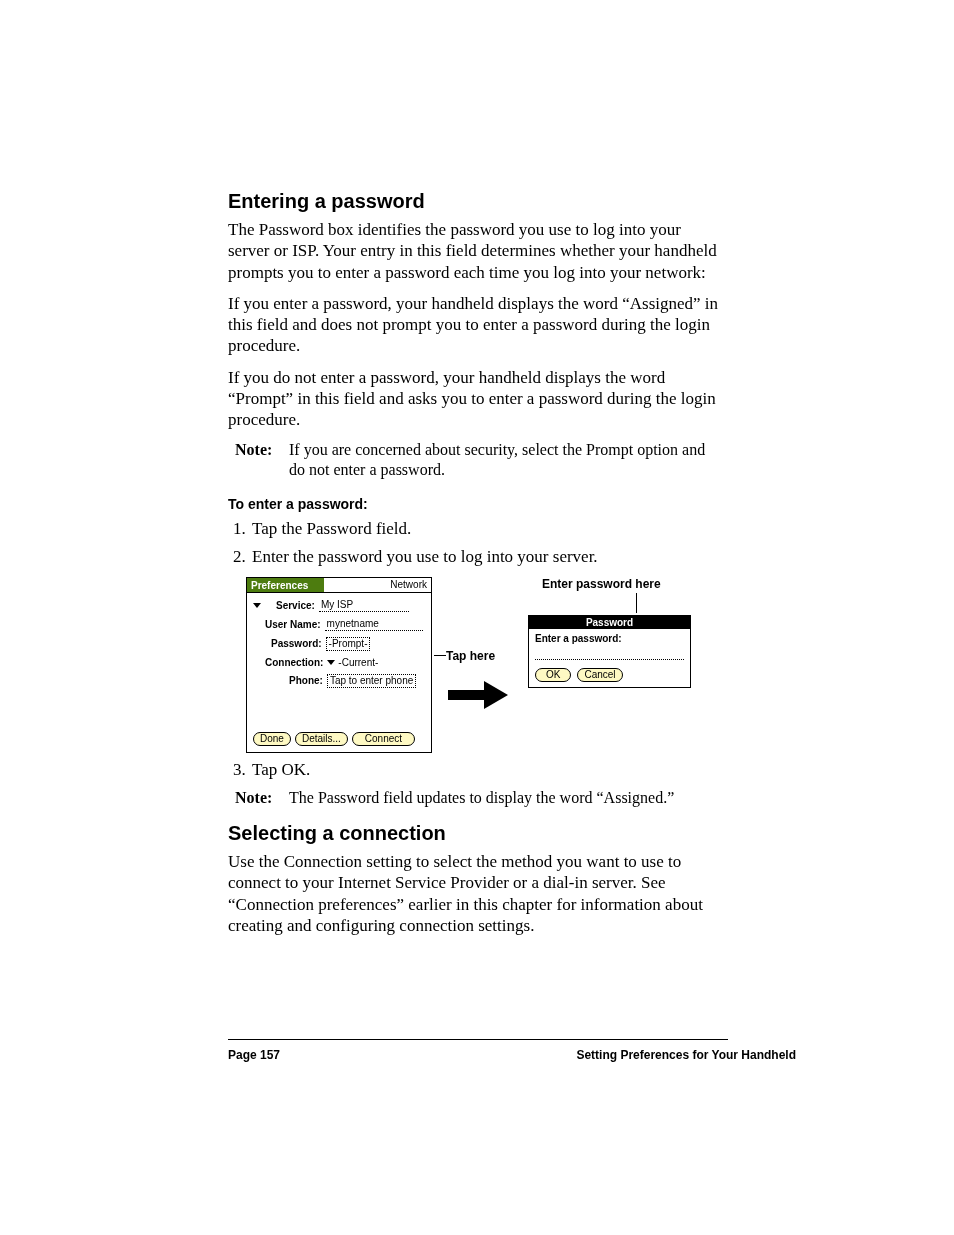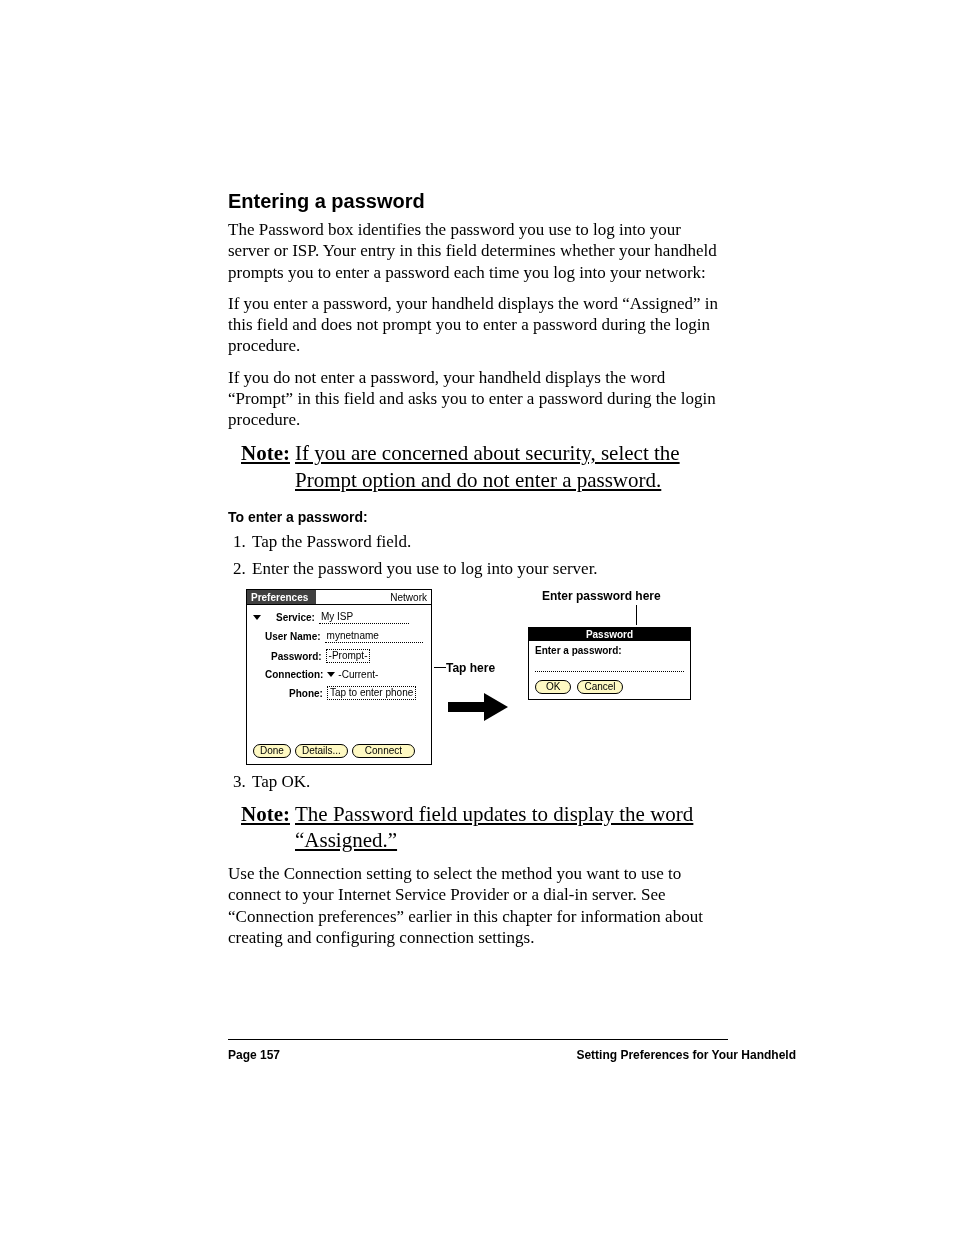--- a/index.html
+++ b/index.html
@@ -28,24 +28,23 @@
   p.body {
     font-size: 17px;
     line-height: 1.25;
     margin: 0 0 10px 0;
   }
   .indent {
     margin-left: 18px;
   }
   .note-row {
     display: flex;
-    font-size: 21px;
+    font-size: 16px;
     line-height: 1.25;
-    margin: 0 0 10px 13px;
-    text-decoration: underline;
+    margin: 0 0 10px 7px;
   }
   .note-row .lbl {
     font-weight: 700;
     width: 54px;
     flex: 0 0 54px;
   }
   .note-row .txt {
     flex: 1;
   }
   .subhead {
@@ -82,26 +81,26 @@
   .palm-titlebar {
     display: flex;
     justify-content: space-between;
     align-items: center;
     border: 1.5px solid #000;
     border-bottom: 1.5px solid #000;
     height: 16px;
     box-sizing: border-box;
   }
   .palm-titlebar .left {
-    background: #404040;
+    background: #4d7c0f;
     color: #fff;
     font-family: Arial, Helvetica, sans-serif;
     font-size: 10px;
     font-weight: 700;
-    padding: 1px 8px 0 4px;
+    padding: 1px 16px 0 4px;
     height: 100%;
     box-sizing: border-box;
     display: flex; align-items: center;
   }
   .palm-titlebar .right {
     font-family: Arial, Helvetica, sans-serif;
     font-size: 10px;
     padding-right: 4px;
   }
   .palm-body {
@@ -333,20 +332,21 @@
 
   <ol class="steps cont" start="3">
     <li>Tap OK.</li>
   </ol>
 
   <div class="note-row">
     <div class="lbl">Note:</div>
     <div class="txt">The Password field updates to display the word “Assigned.”</div>
   </div>
 
+  <h2 class="sec" style="margin-top:14px">Selecting a connection</h2>
   <p class="body">Use the Connection setting to select the method you want to use to connect to your Internet Service Provider or a dial-in server. See “Connection preferences” earlier in this chapter for information about creating and configuring connection settings.</p>
 
   <div class="footer-rule"></div>
   <div class="footer">
     <span>Page 157</span>
     <span>Setting Preferences for Your Handheld</span>
   </div>
 </div>
 
 </body></html>

